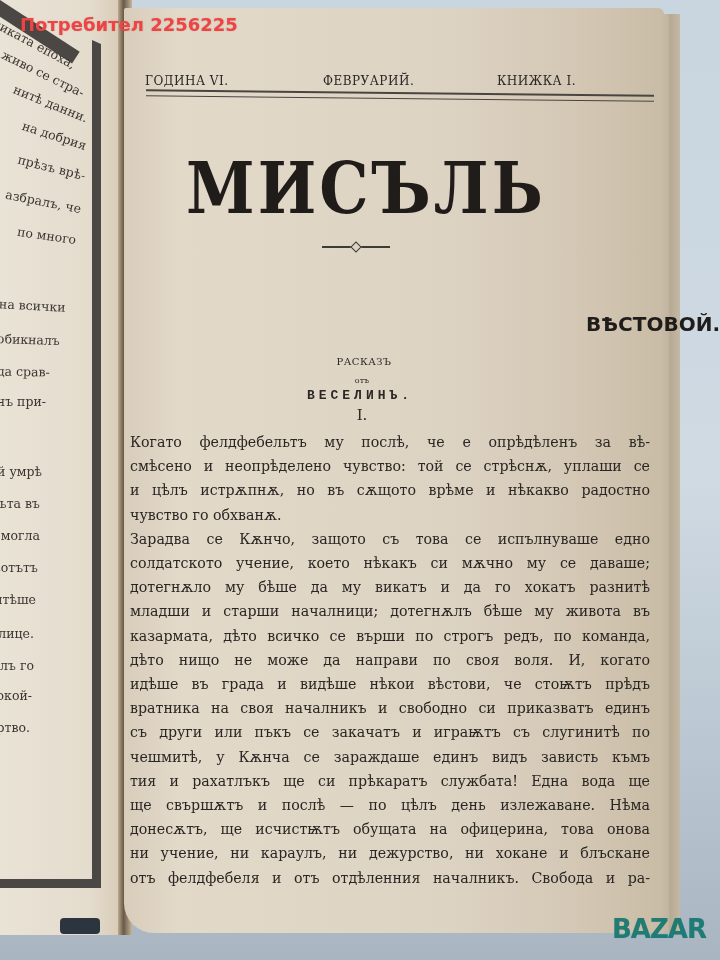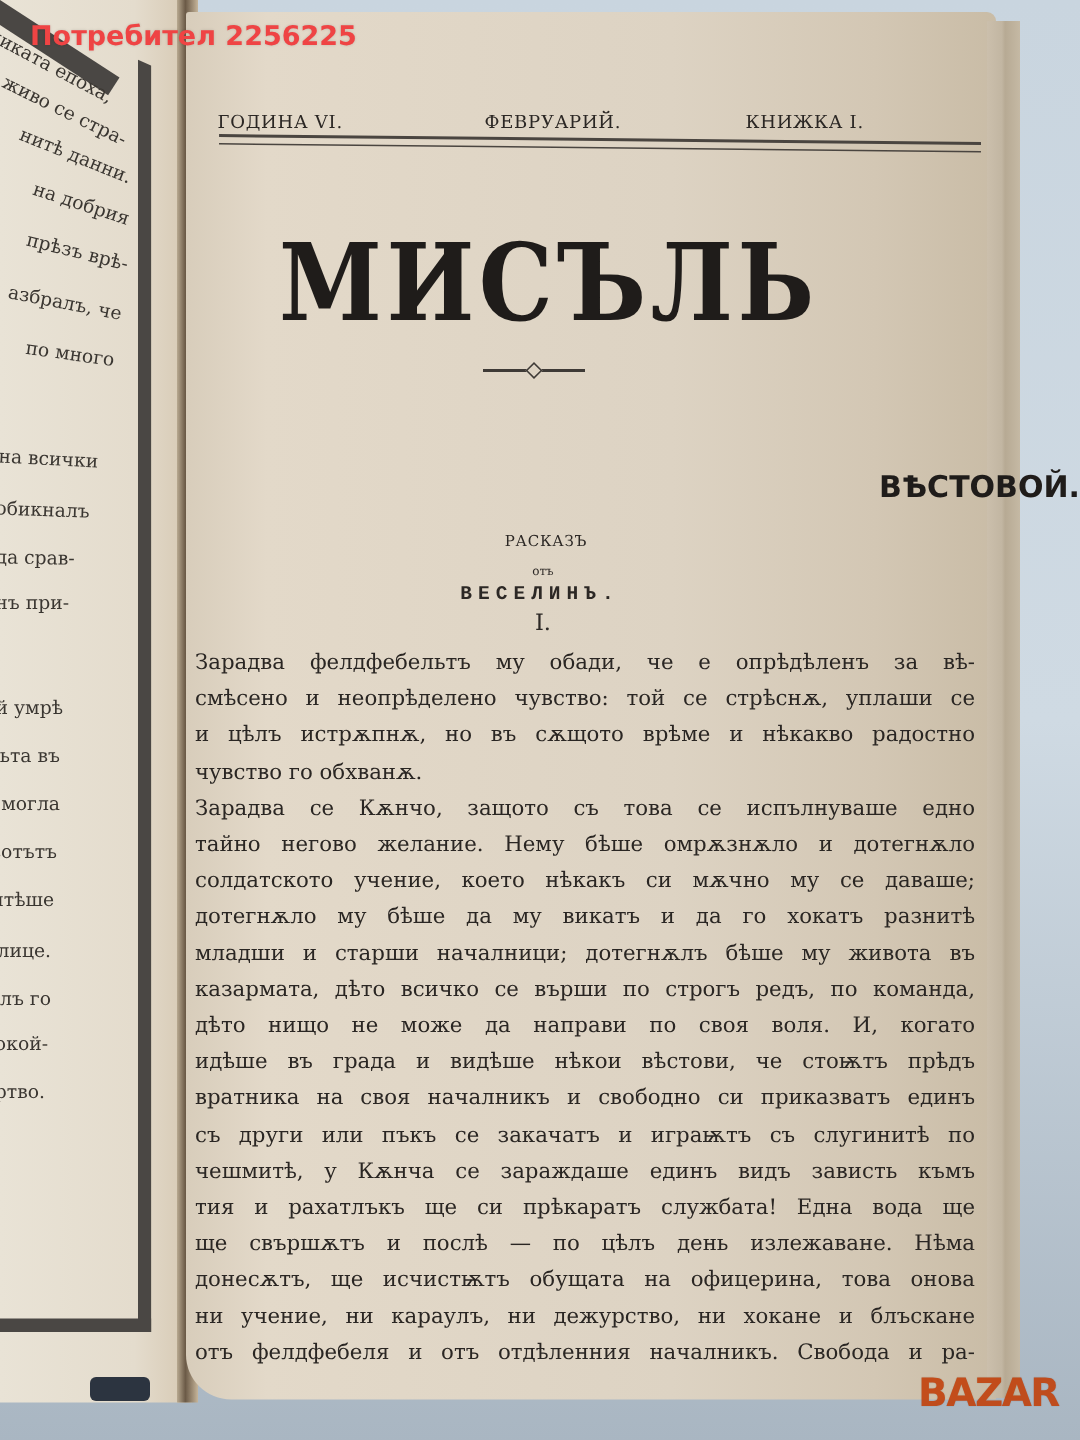--- a/index.html
+++ b/index.html
@@ -86,21 +86,21 @@
     font-family:"DejaVu Serif", serif; font-size:14.2px; line-height:24.2px;
     color:#2a2623; text-align:justify;
   }
   .body-text .line { display:block; white-space:nowrap; text-align:justify; text-align-last:justify; }
   .body-text .line.last { text-align-last:left; }
   .watermark {
     position:absolute; left:20px; top:14px; color:#ef4444; font-family:"DejaVu Sans", sans-serif;
     font-weight:bold; font-size:18px; text-shadow:0 0 2px rgba(0,0,0,0.15);
   }
   .logo {
-    position:absolute; left:612px; top:914px; color:#c2410c; font-family:"DejaVu Sans", sans-serif;
+    position:absolute; left:612px; top:914px; color:#0f766e; font-family:"DejaVu Sans", sans-serif;
     font-weight:bold; font-size:26px; letter-spacing:-1px; opacity:0.9;
     text-shadow:0 0 1px rgba(0,0,0,0.2);
   }
   .cover-bottom {
     position:absolute; left:60px; top:918px; width:40px; height:16px; background:#2c3440; border-radius:4px;
   }
 </style>
 </head>
 <body>
 
@@ -147,26 +147,25 @@
 <div class="masthead">МИСЪЛЬ</div>
 <div class="ornament"></div>
 
 <div class="story-title">ВѢСТОВОЙ.</div>
 <div class="story-sub s-genre">РАСКАЗЪ</div>
 <div class="story-sub s-by">отъ</div>
 <div class="story-sub s-author">ВЕСЕЛИНЪ.</div>
 <div class="story-sub s-chapter">I.</div>
 
 <div class="body-text">
-  <span class="line">   Зарадва фелдфебельтъ му обади, че е опрѣдѣленъ за вѣ-</span>
+  <span class="line">   Когато фелдфебельтъ му послѣ, че е опрѣдѣленъ за вѣ-</span>
   <span class="line">смѣсено и неопрѣделено чувство: той се стрѣснѫ, уплаши се</span>
   <span class="line">и цѣлъ истрѫпнѫ, но въ сѫщото врѣме и нѣкакво радостно</span>
   <span class="line last">чувство го обхванѫ.</span>
   <span class="line">   Зарадва се Кѫнчо, защото съ това се испълнуваше едно</span>
-  <span class="line">тайно негово желание. Нему бѣше омрѫзнѫло и дотегнѫло</span>
   <span class="line">солдатското учение, което нѣкакъ си мѫчно му се даваше;</span>
   <span class="line">дотегнѫло му бѣше да му викатъ и да го хокатъ разнитѣ</span>
   <span class="line">младши и старши началници; дотегнѫлъ бѣше му живота въ</span>
   <span class="line">казармата, дѣто всичко се върши по строгъ редъ, по команда,</span>
   <span class="line">дѣто нищо не може да направи по своя воля. И, когато</span>
   <span class="line">идѣше въ града и видѣше нѣкои вѣстови, че стоѭтъ прѣдъ</span>
   <span class="line">вратника на своя началникъ и свободно си приказватъ единъ</span>
   <span class="line">съ други или пъкъ се закачатъ и играѭтъ съ слугинитѣ по</span>
   <span class="line">чешмитѣ, у Кѫнча се зараждаше единъ видъ зависть къмъ</span>
   <span class="line">тия и рахатлъкъ ще си прѣкаратъ службата! Една вода ще</span>

